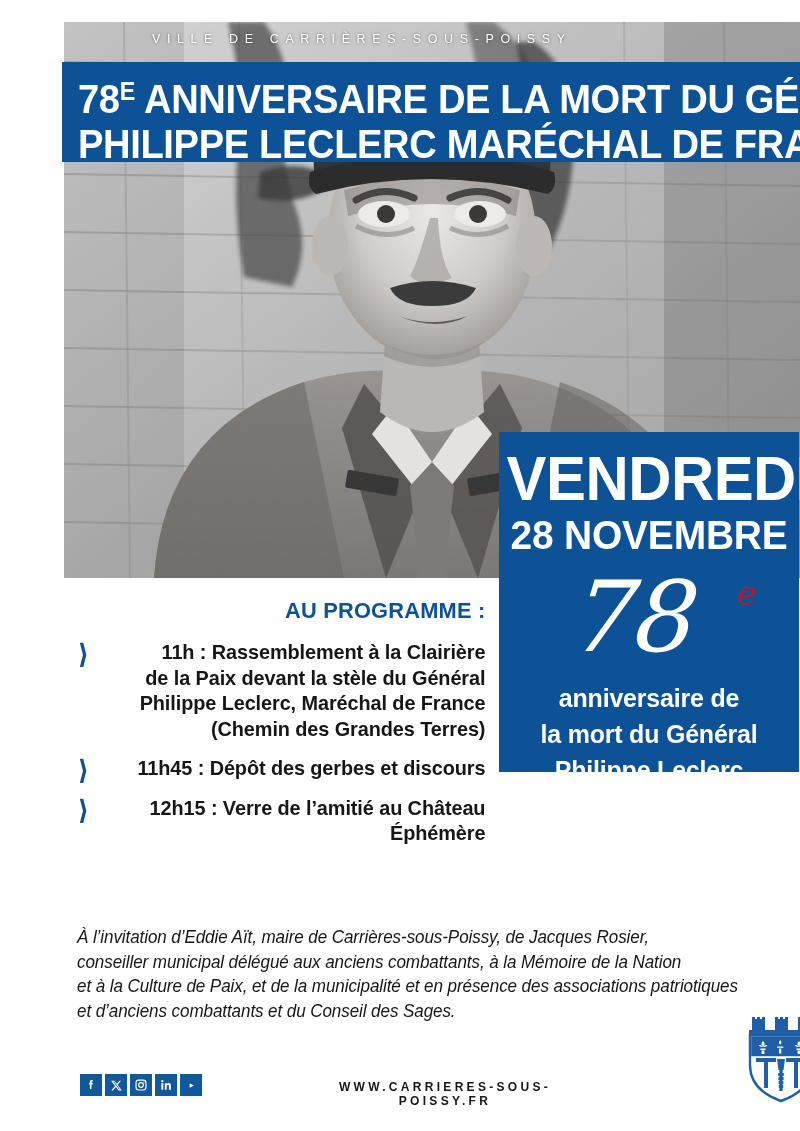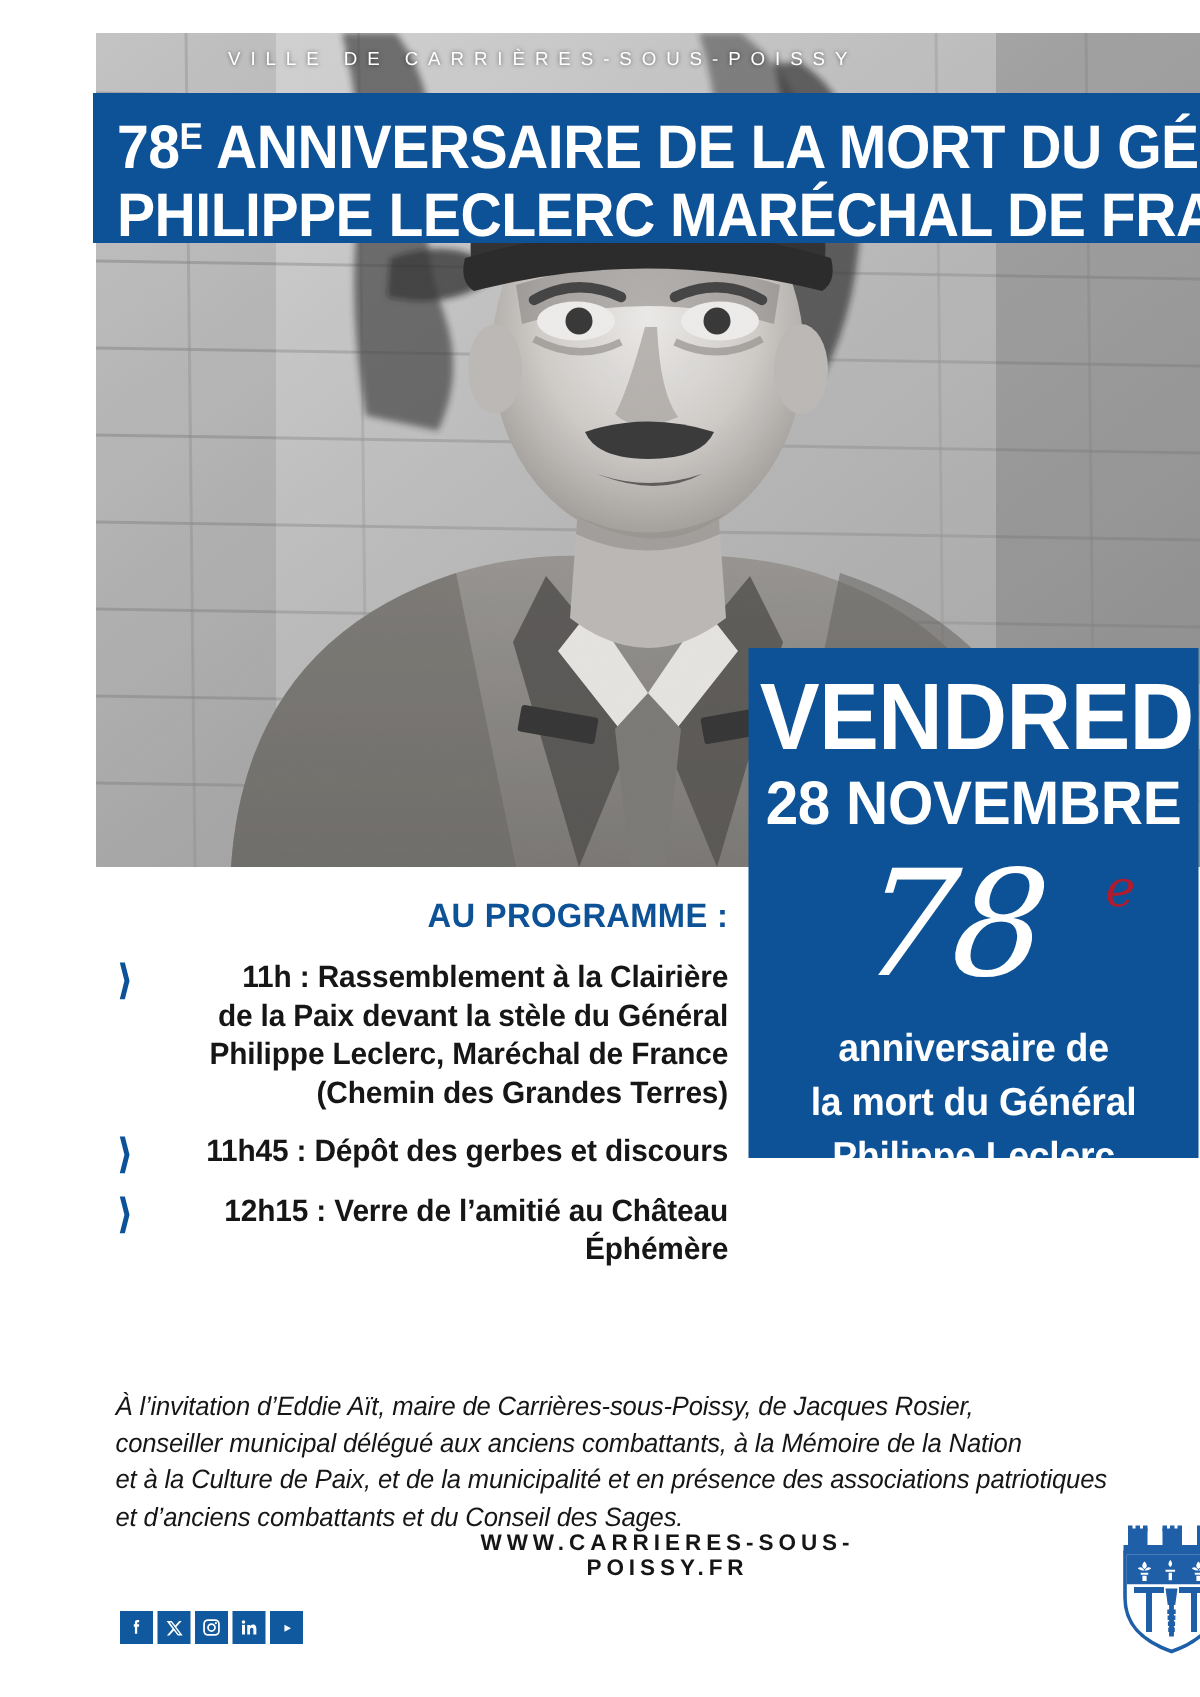--- a/index.html
+++ b/index.html
@@ -218,27 +218,27 @@
   }
   .sicon {
     width: 22px; height: 22px;
     background: #10599e;
     display: flex; align-items: center; justify-content: center;
   }
   .sicon svg { display: block; }
 
   .weburl {
     position: absolute;
-    left: 258px; top: 1020px;
+    left: 258px; top: 1080px;
     width: 290px;
     text-align: center;
     color: #161616;
     font-family: "Liberation Sans", sans-serif;
     font-weight: 700;
-    font-size: 15px;
+    font-size: 12px;
     letter-spacing: 3.3px;
     z-index: 5;
   }
 
   .crest {
     position: absolute;
     left: 702px; top: 1015px;
     width: 74px; height: 88px;
     z-index: 5;
   }

